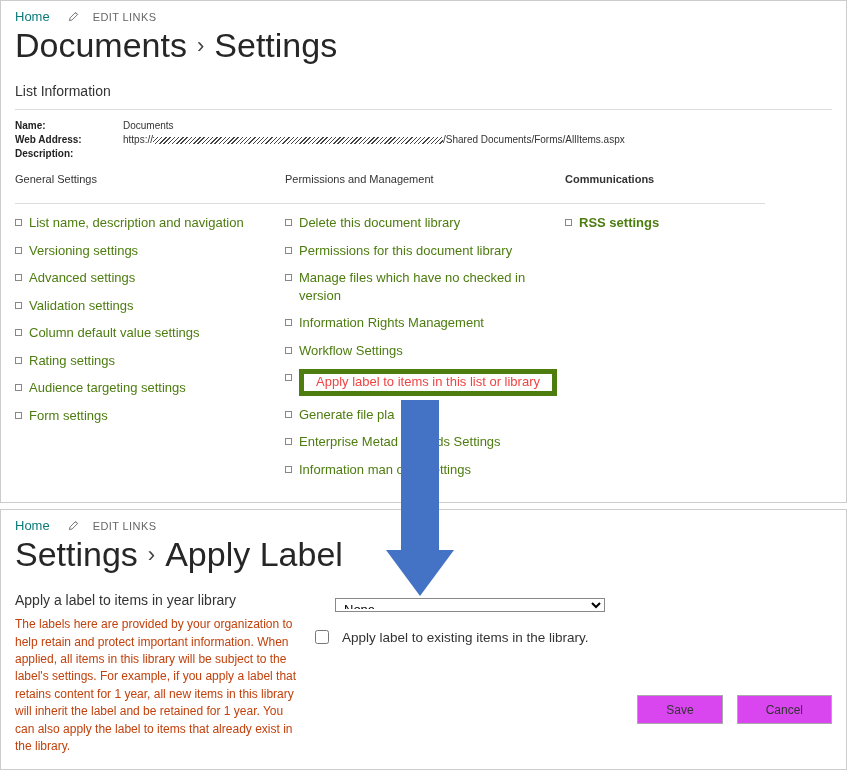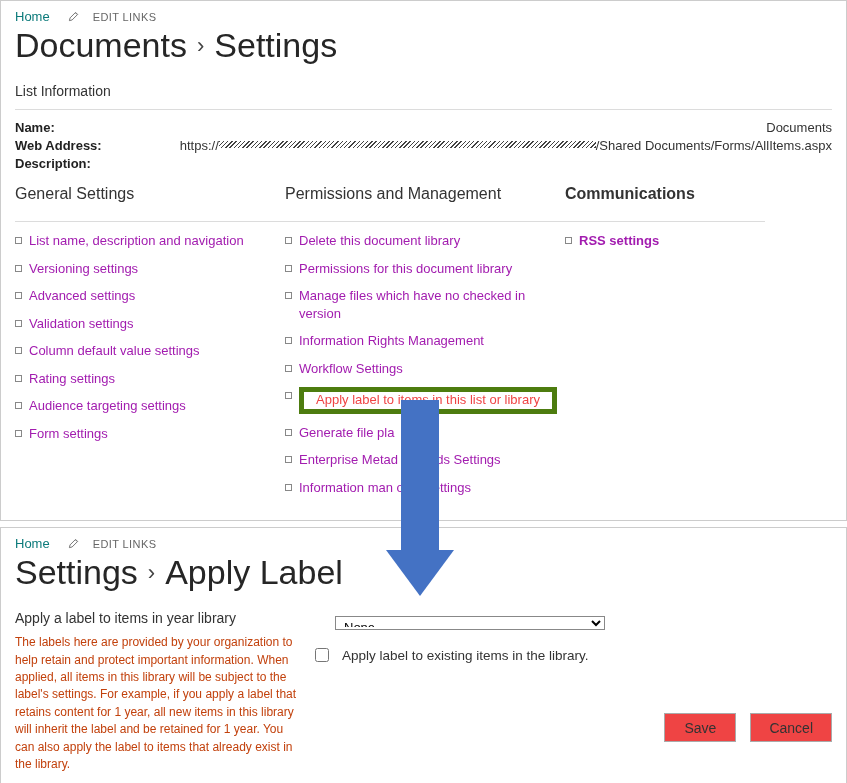--- a/index.html
+++ b/index.html
@@ -27,57 +27,57 @@
     font-size: 34px;
     margin: 2px 0 18px 0;
     color: #262626;
     display: flex;
     align-items: center;
     gap: 10px;
   }
   h1.page-title .sep { font-size: 22px; color: #444; }
   .section-head { font-size: 14px; color: #333; margin: 6px 0 6px 0; }
   .info-table { margin-bottom: 14px; }
-  .info-row { display: flex; margin: 3px 0; font-size: 13px; justify-content: space-between;}
+  .info-row { display: flex; margin: 3px 0; font-size: 10px;}
   .info-label { width: 108px; font-weight: 600; color: #222;}
   .info-value { color: #333; }
   .obscured {
     position: relative;
     display: inline-block;
   }
   .obscured::after {
     content: "";
     position: absolute;
     left: 0; right: 0; top: 3px; height: 7px;
     background: repeating-linear-gradient(135deg,#222 0,#222 1px,transparent 1px,transparent 3px);
     opacity: 0.85;
   }
   .columns { display: flex; gap: 0; }
   .col { }
   .col.c1 { width: 270px; }
   .col.c2 { width: 280px; }
   .col.c3 { width: 200px; font-weight: bold; }
-  .col-head { font-size: 16px; color: #333; margin-bottom: 18px; }
+  .col-head { font-size: 11px; color: #333; margin-bottom: 18px; }
   ul.linklist { list-style: none; margin: 0; padding: 0; }
   ul.linklist li {
     position: relative;
     padding: 0 0 0 14px;
     margin: 0 0 10px 0;
     line-height: 1.35;
   }
   ul.linklist li::before {
     content: "";
     position: absolute;
     left: 0; top: 5px;
     width: 5px; height: 5px;
     border: 1px solid #888;
     background: #fff;
   }
   ul.linklist li span.link {
-    color: #a21caf;
+    color: #4d7c0f;
     cursor: pointer;
   }
   ul.linklist li.focused span.link {
     border: 5px solid #4d7c0f;
     padding: 0px 12px;
     color: #ef4444;
     display: inline-block;
     line-height: 1.25;
   }
   .hr { border-top: 1px solid #dcdcdc; margin: 10px 0 10px 0;}
@@ -110,26 +110,26 @@
   .checkbox-row input[type=checkbox]{
     width: 14px; height: 14px;
   }
   .button-row {
     display: flex; justify-content: flex-end; gap: 14px;
     margin-top: 48px;
   }
   .btn {
     min-width: 72px;
     height: 29px;
-    background: #ef4444;
+    background: #d946ef;
     border: 1px solid #aaa;
-    font-size: 14px;
+    font-size: 12px;
     color: #333;
     cursor: pointer;
-    padding: 0 18px;
+    padding: 0 28px;
   }
   
   .arrow-wrap {
     position: absolute;
     left: 390px;
     top: 400px;
     width: 60px;
     height: 200px;
     z-index: 50;
     pointer-events: none;

